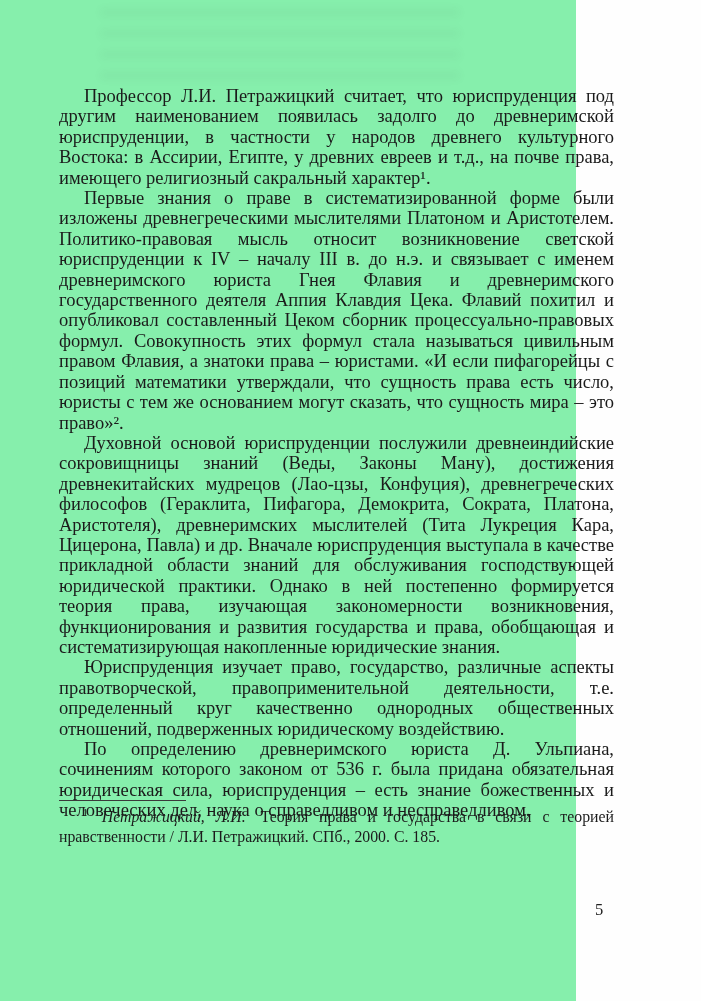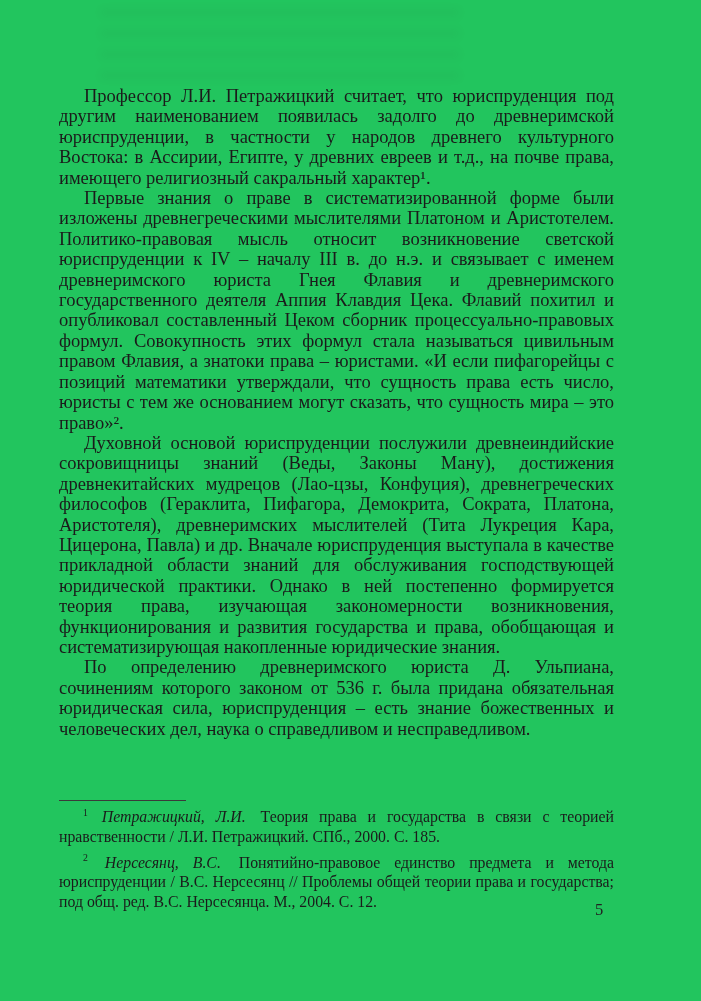--- a/index.html
+++ b/index.html
@@ -5,23 +5,23 @@
   html, body {
     margin: 0;
     padding: 0;
     width: 701px;
     height: 1001px;
     background: #fefefe;
     overflow: hidden;
   }
   .page {
     position: relative;
-    width: 701px;
+    width: 576px;
     height: 1001px;
-    background: #22c55e;
+    background: #86efac;
     font-family: "Liberation Serif", "DejaVu Serif", serif;
     color: #1b1b1b;
   }
   
   .bleed {
     position: absolute;
     left: 100px;
     top: 8px;
     width: 360px;
     height: 72px;
@@ -96,32 +96,28 @@
 <body>
 
 <div class="page">
 
   <div class="bleed"></div>
 
   <main class="body-text">
     <p class="para">Профессор Л.И. Петражицкий считает, что юриспруденция под другим наименованием появилась задолго до древнеримской юриспруденции, в частности у народов древнего культурного Востока: в Ассирии, Египте, у древних евреев и т.д., на почве права, имеющего религиозный сакральный характер¹.</p>
     <p class="para">Первые знания о праве в систематизированной форме были изложены древнегреческими мыслителями Платоном и Аристотелем. Политико-правовая мысль относит возникновение светской юриспруденции к IV – началу III в. до н.э. и связывает с именем древнеримского юриста Гнея Флавия и древнеримского государственного деятеля Аппия Клавдия Цека. Флавий похитил и опубликовал составленный Цеком сборник процессуально-правовых формул. Совокупность этих формул стала называться цивильным правом Флавия, а знатоки права – юристами. «И если пифагорейцы с позиций математики утверждали, что сущность права есть число, юристы с тем же основанием могут сказать, что сущность мира – это право»².</p>
     <p class="para">Духовной основой юриспруденции послужили древнеиндийские сокровищницы знаний (Веды, Законы Ману), достижения древнекитайских мудрецов (Лао-цзы, Конфуция), древнегреческих философов (Гераклита, Пифагора, Демокрита, Сократа, Платона, Аристотеля), древнеримских мыслителей (Тита Лукреция Кара, Цицерона, Павла) и др. Вначале юриспруденция выступала в качестве прикладной области знаний для обслуживания господствующей юридической практики. Однако в ней постепенно формируется теория права, изучающая закономерности возникновения, функционирования и развития государства и права, обобщающая и систематизирующая накопленные юридические знания.</p>
+    <p class="para">Юриспруденция изучает право, государство, различные аспекты правотворческой, правоприменительной деятельности, т.е. определенный круг качественно однородных общественных отношений, подверженных юридическому воздействию.</p>
     <p class="para">По определению древнеримского юриста Д. Ульпиана, сочинениям которого законом от 536 г. была придана обязательная юридическая сила, юриспруденция – есть знание божественных и человеческих дел, наука о справедливом и несправедливом.</p>
   </main>
 
   <footer class="footnotes">
     <div class="fn-rule"></div>
     <p class="footnote">
       <sup class="fn-marker">1</sup>
       <span class="fn-author">Петражицкий, Л.И.</span>
       <span class="fn-text">Теория права и государства в связи с теорией нравственности / Л.И. Петражицкий. СПб., 2000. С. 185.</span>
     </p>
-    <p class="footnote">
-      <sup class="fn-marker">2</sup>
-      <span class="fn-author">Нерсесянц, В.С.</span>
-      <span class="fn-text">Понятийно-правовое единство предмета и метода юриспруденции / В.С. Нерсесянц // Проблемы общей теории права и государства; под общ. ред. В.С. Нерсесянца. М., 2004. С. 12.</span>
-    </p>
   </footer>
 
   <div class="page-number">5</div>
 
 </div>
 
 </body></html>

